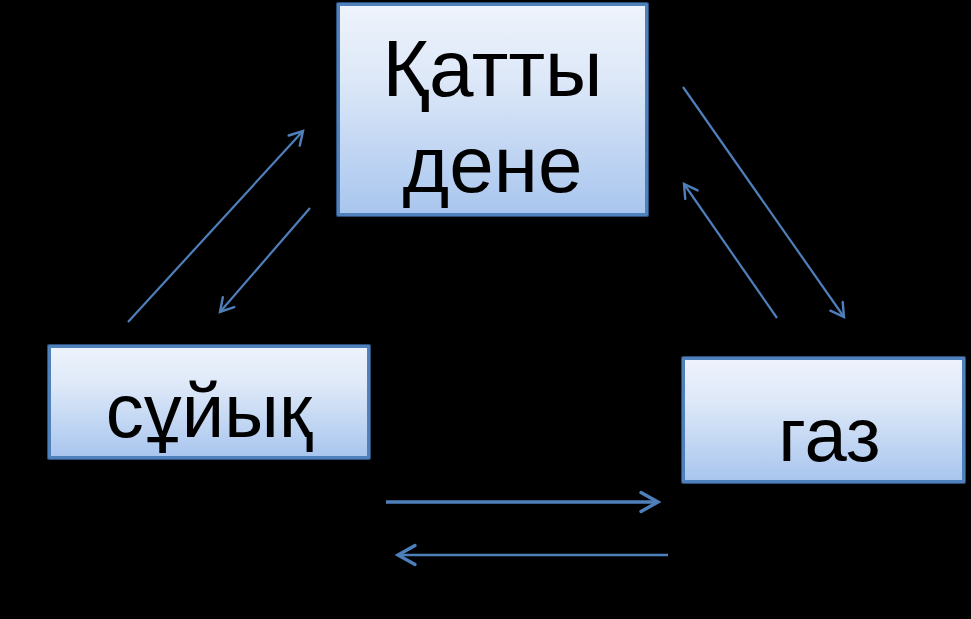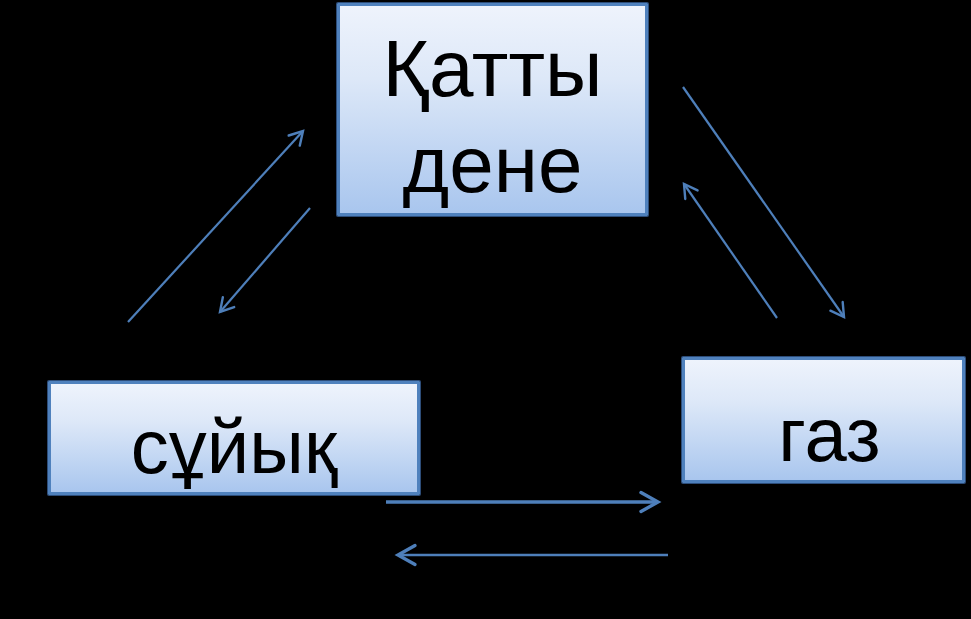--- a/index.html
+++ b/index.html
@@ -32,22 +32,22 @@
     display: block;
     white-space: pre-line;
   }
   #node-solid {
     left: 337px; top: 3px;
     width: 311px; height: 213px;
     font-size: 80px; line-height: 96px;
   }
   #node-liquid {
     left: 48px; top: 345px;
-    width: 372px; height: 114px;
-    font-size: 76px; line-height: 90px; margin-top: 36px;
+    width: 322px; height: 114px;
+    font-size: 76px; line-height: 90px;
   }
   #node-gas {
     left: 682px; top: 357px;
     width: 283px; height: 126px;
     font-size: 76px; line-height: 90px; padding-left: 12px;
   }
   #arrows-layer {
     position: absolute;
     left: 0; top: 0;
     width: 971px; height: 619px;

